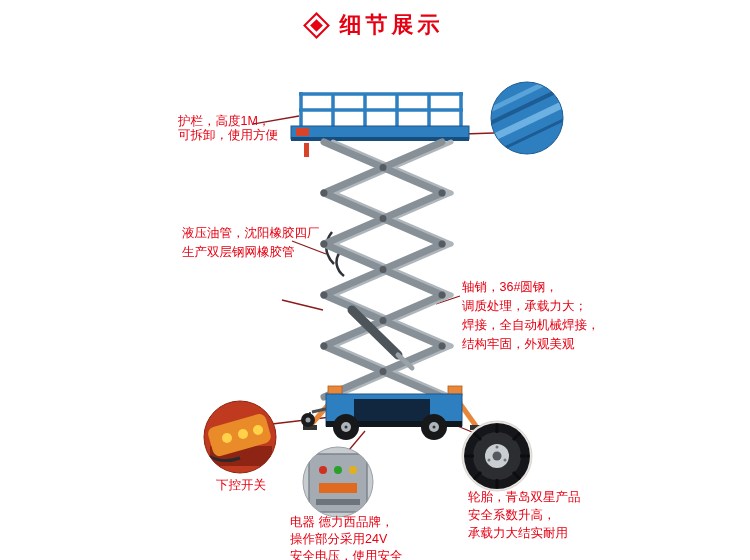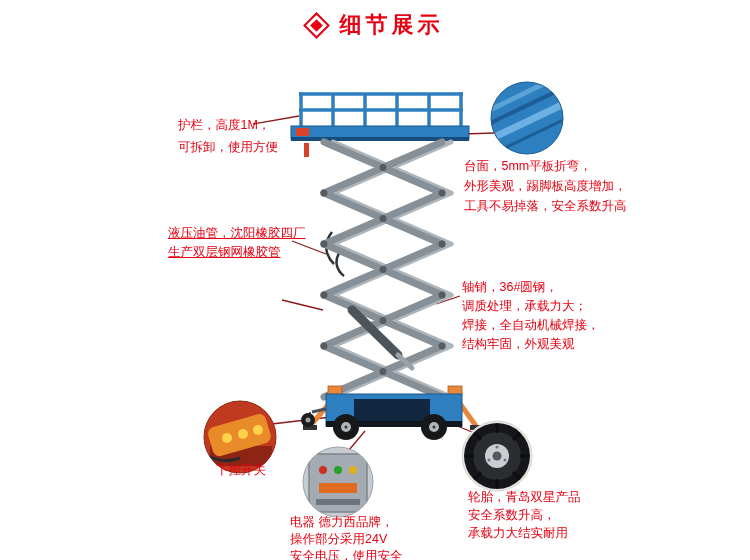--- a/index.html
+++ b/index.html
@@ -23,26 +23,26 @@
     margin:0; font-size:22px; font-weight:bold; color:#e60012;
     letter-spacing:4px; line-height:34px;
   }
   
   .illustration { position:absolute; left:0; top:0; width:750px; height:560px; }
   
   .callout {
     position:absolute; color:#e60012; font-size:12.5px; line-height:19px;
     white-space:pre-line;
   }
-  .c-guardrail     { left:178px; top:114px; line-height:22px; }
+  .c-guardrail     { left:178px; top:114px; line-height:14px; }
   .c-platform      { left:464px; top:156px; line-height:20px; }
-  .c-hose          { left:168px; top:224px;text-decoration:underline; }
+  .c-hose          { left:182px; top:224px; }
   .c-frame         { left:170px; top:288px; }
   .c-pin           { left:462px; top:278px; }
-  .c-lower-control { left:216px; top:461px; }
+  .c-lower-control { left:216px; top:476px; }
   .c-electric      { left:290px; top:514px; line-height:17px; }
   .c-tire          { left:468px; top:488px; line-height:18px; }
 </style>
 </head>
 <body>
 
 <div class="page">
 
   <div class="title-row">
     <span class="diamond-icon">
@@ -236,23 +236,20 @@
         <circle cx="497" cy="447" r="1.5" fill="#6d747b"></circle>
           <circle cx="505" cy="460" r="1.5" fill="#6d747b"></circle>
         <circle cx="489" cy="460" r="1.5" fill="#6d747b"></circle>
       </g>
       <circle cx="497" cy="456" r="35" fill="none" stroke="#d8d5d0" stroke-width="1"></circle>
     </g>
   </svg>
 
   <div class="callout c-guardrail">护栏，高度1M，
 可拆卸，使用方便</div>
-  <div class="callout c-platform">台面，5mm平板折弯，
-外形美观，踢脚板高度增加，
-工具不易掉落，安全系数升高</div>
   <div class="callout c-hose">液压油管，沈阳橡胶四厂
 生产双层钢网橡胶管</div>
   <div class="callout c-pin">轴销，36#圆钢，
 调质处理，承载力大；
 焊接，全自动机械焊接，
 结构牢固，外观美观</div>
   <div class="callout c-lower-control">下控开关</div>
   <div class="callout c-electric">电器 德力西品牌，
 操作部分采用24V
 安全电压，使用安全</div>

